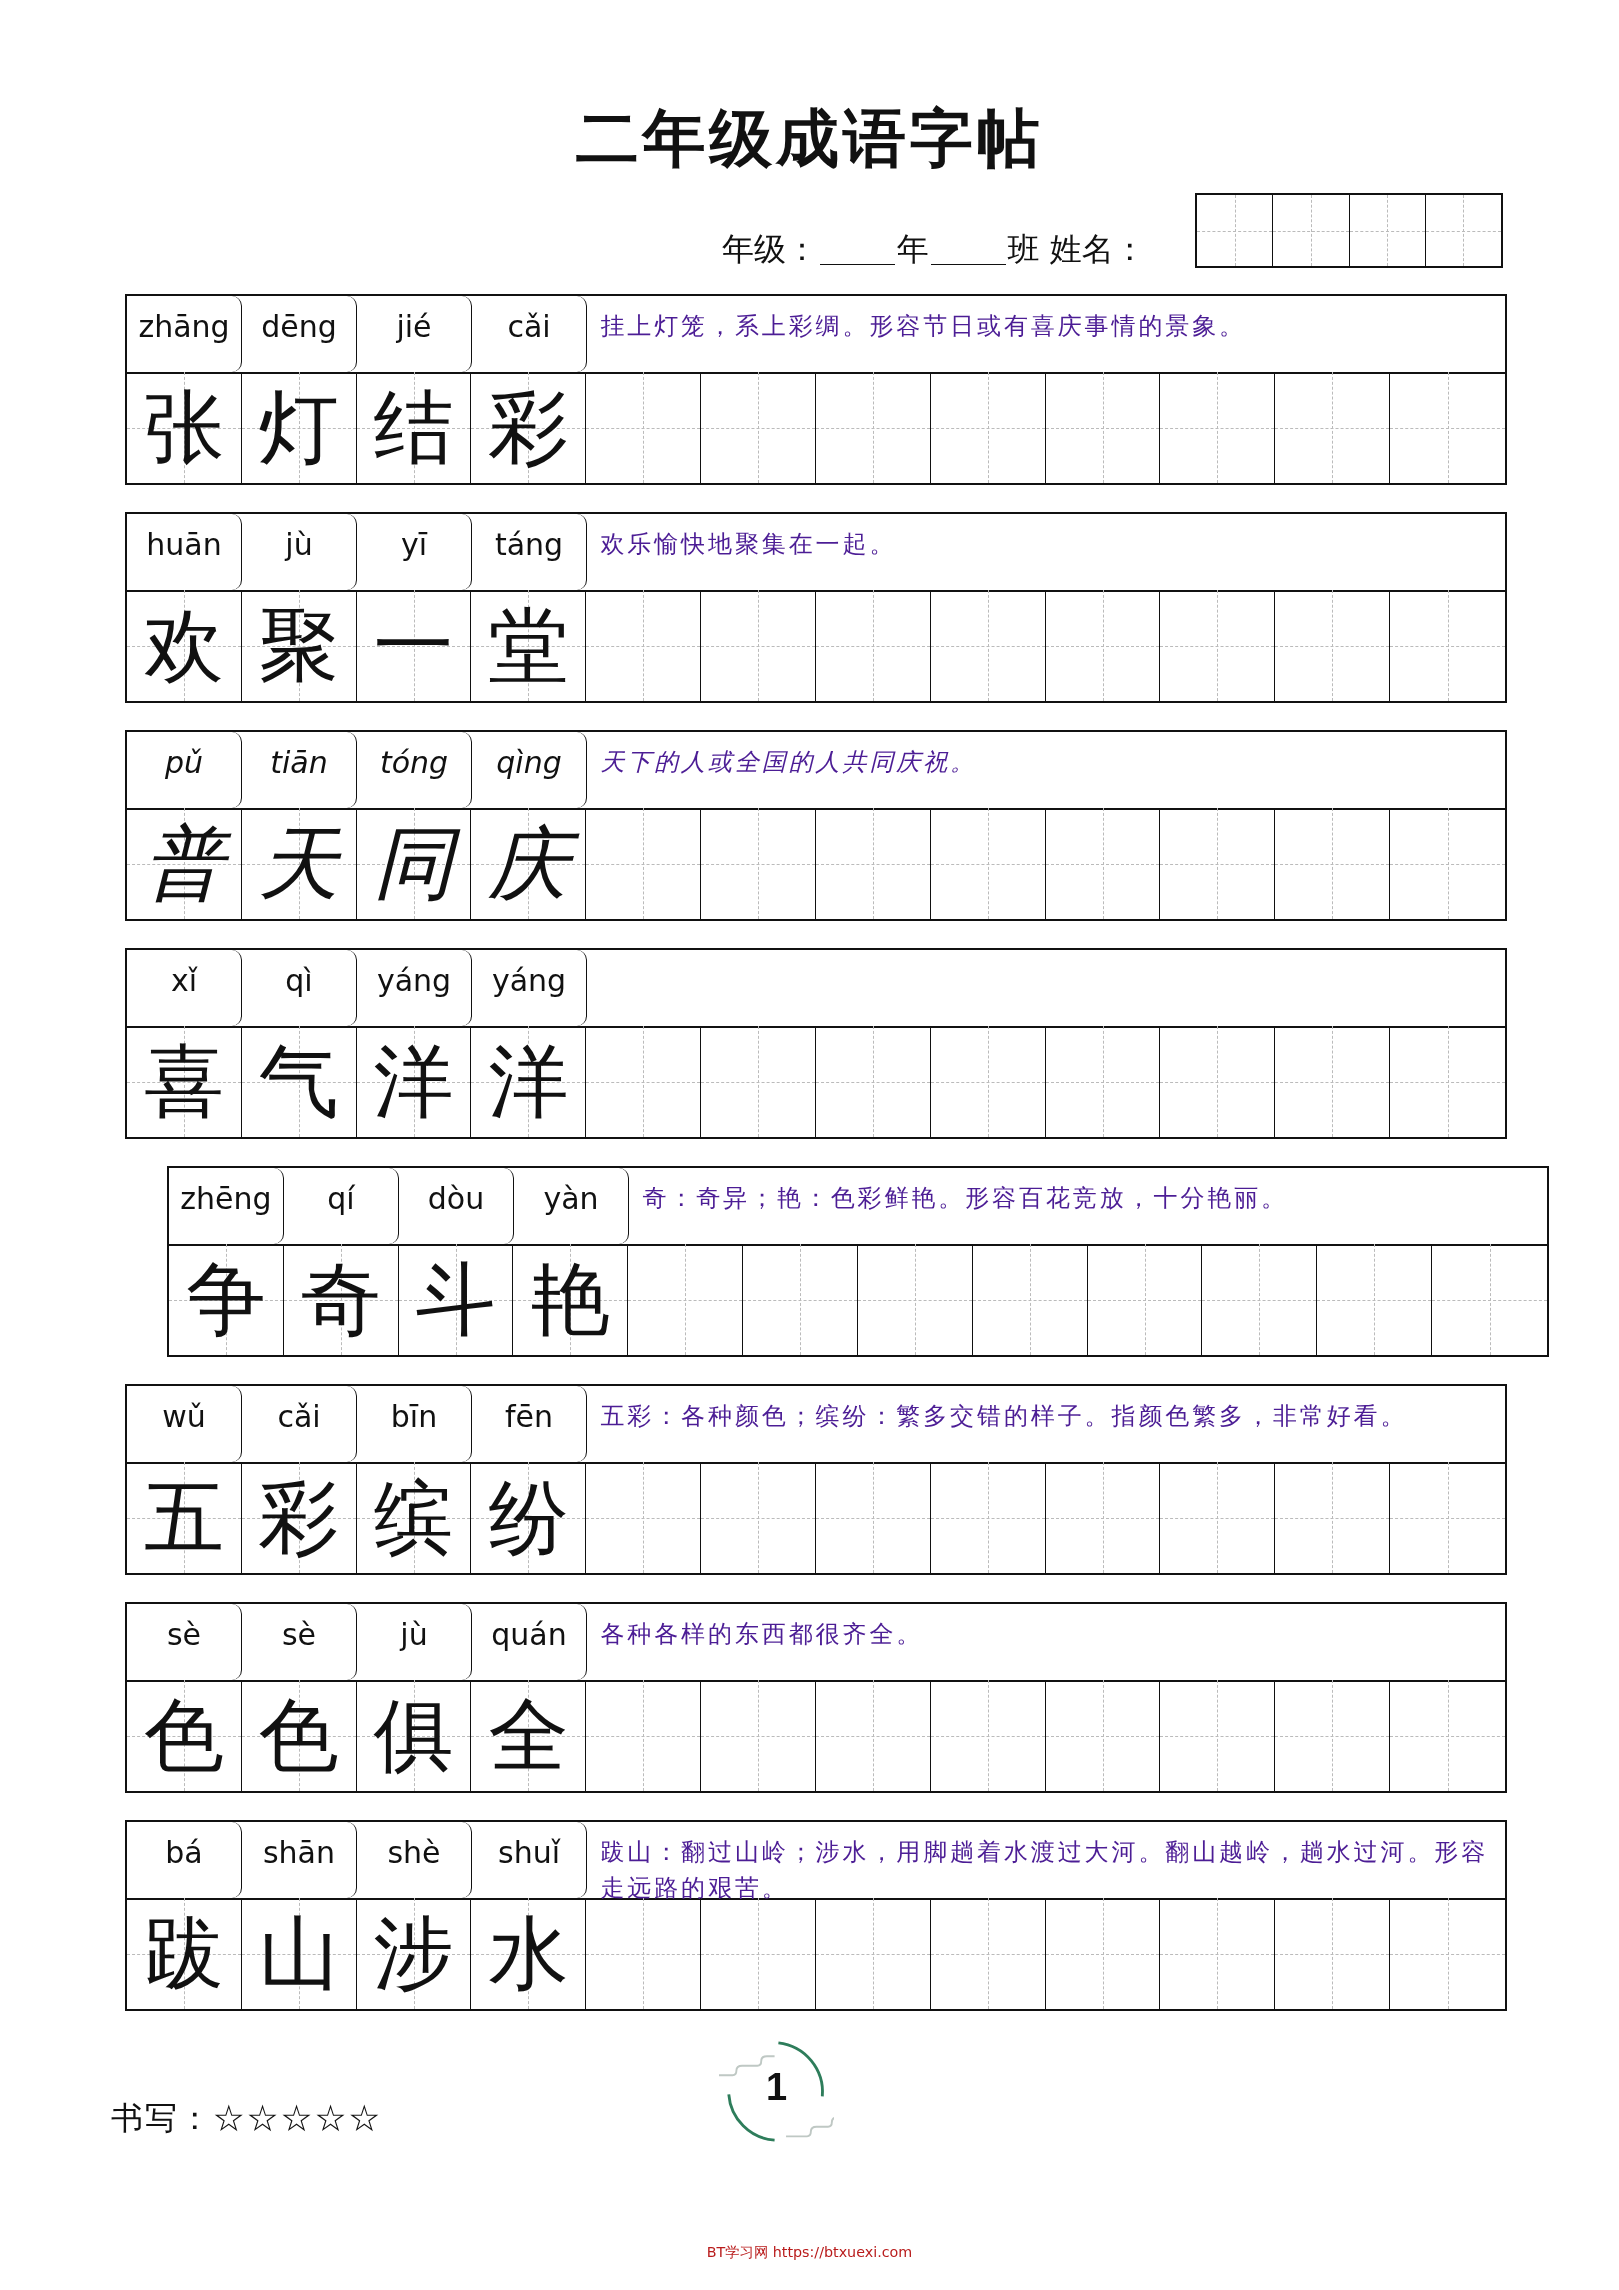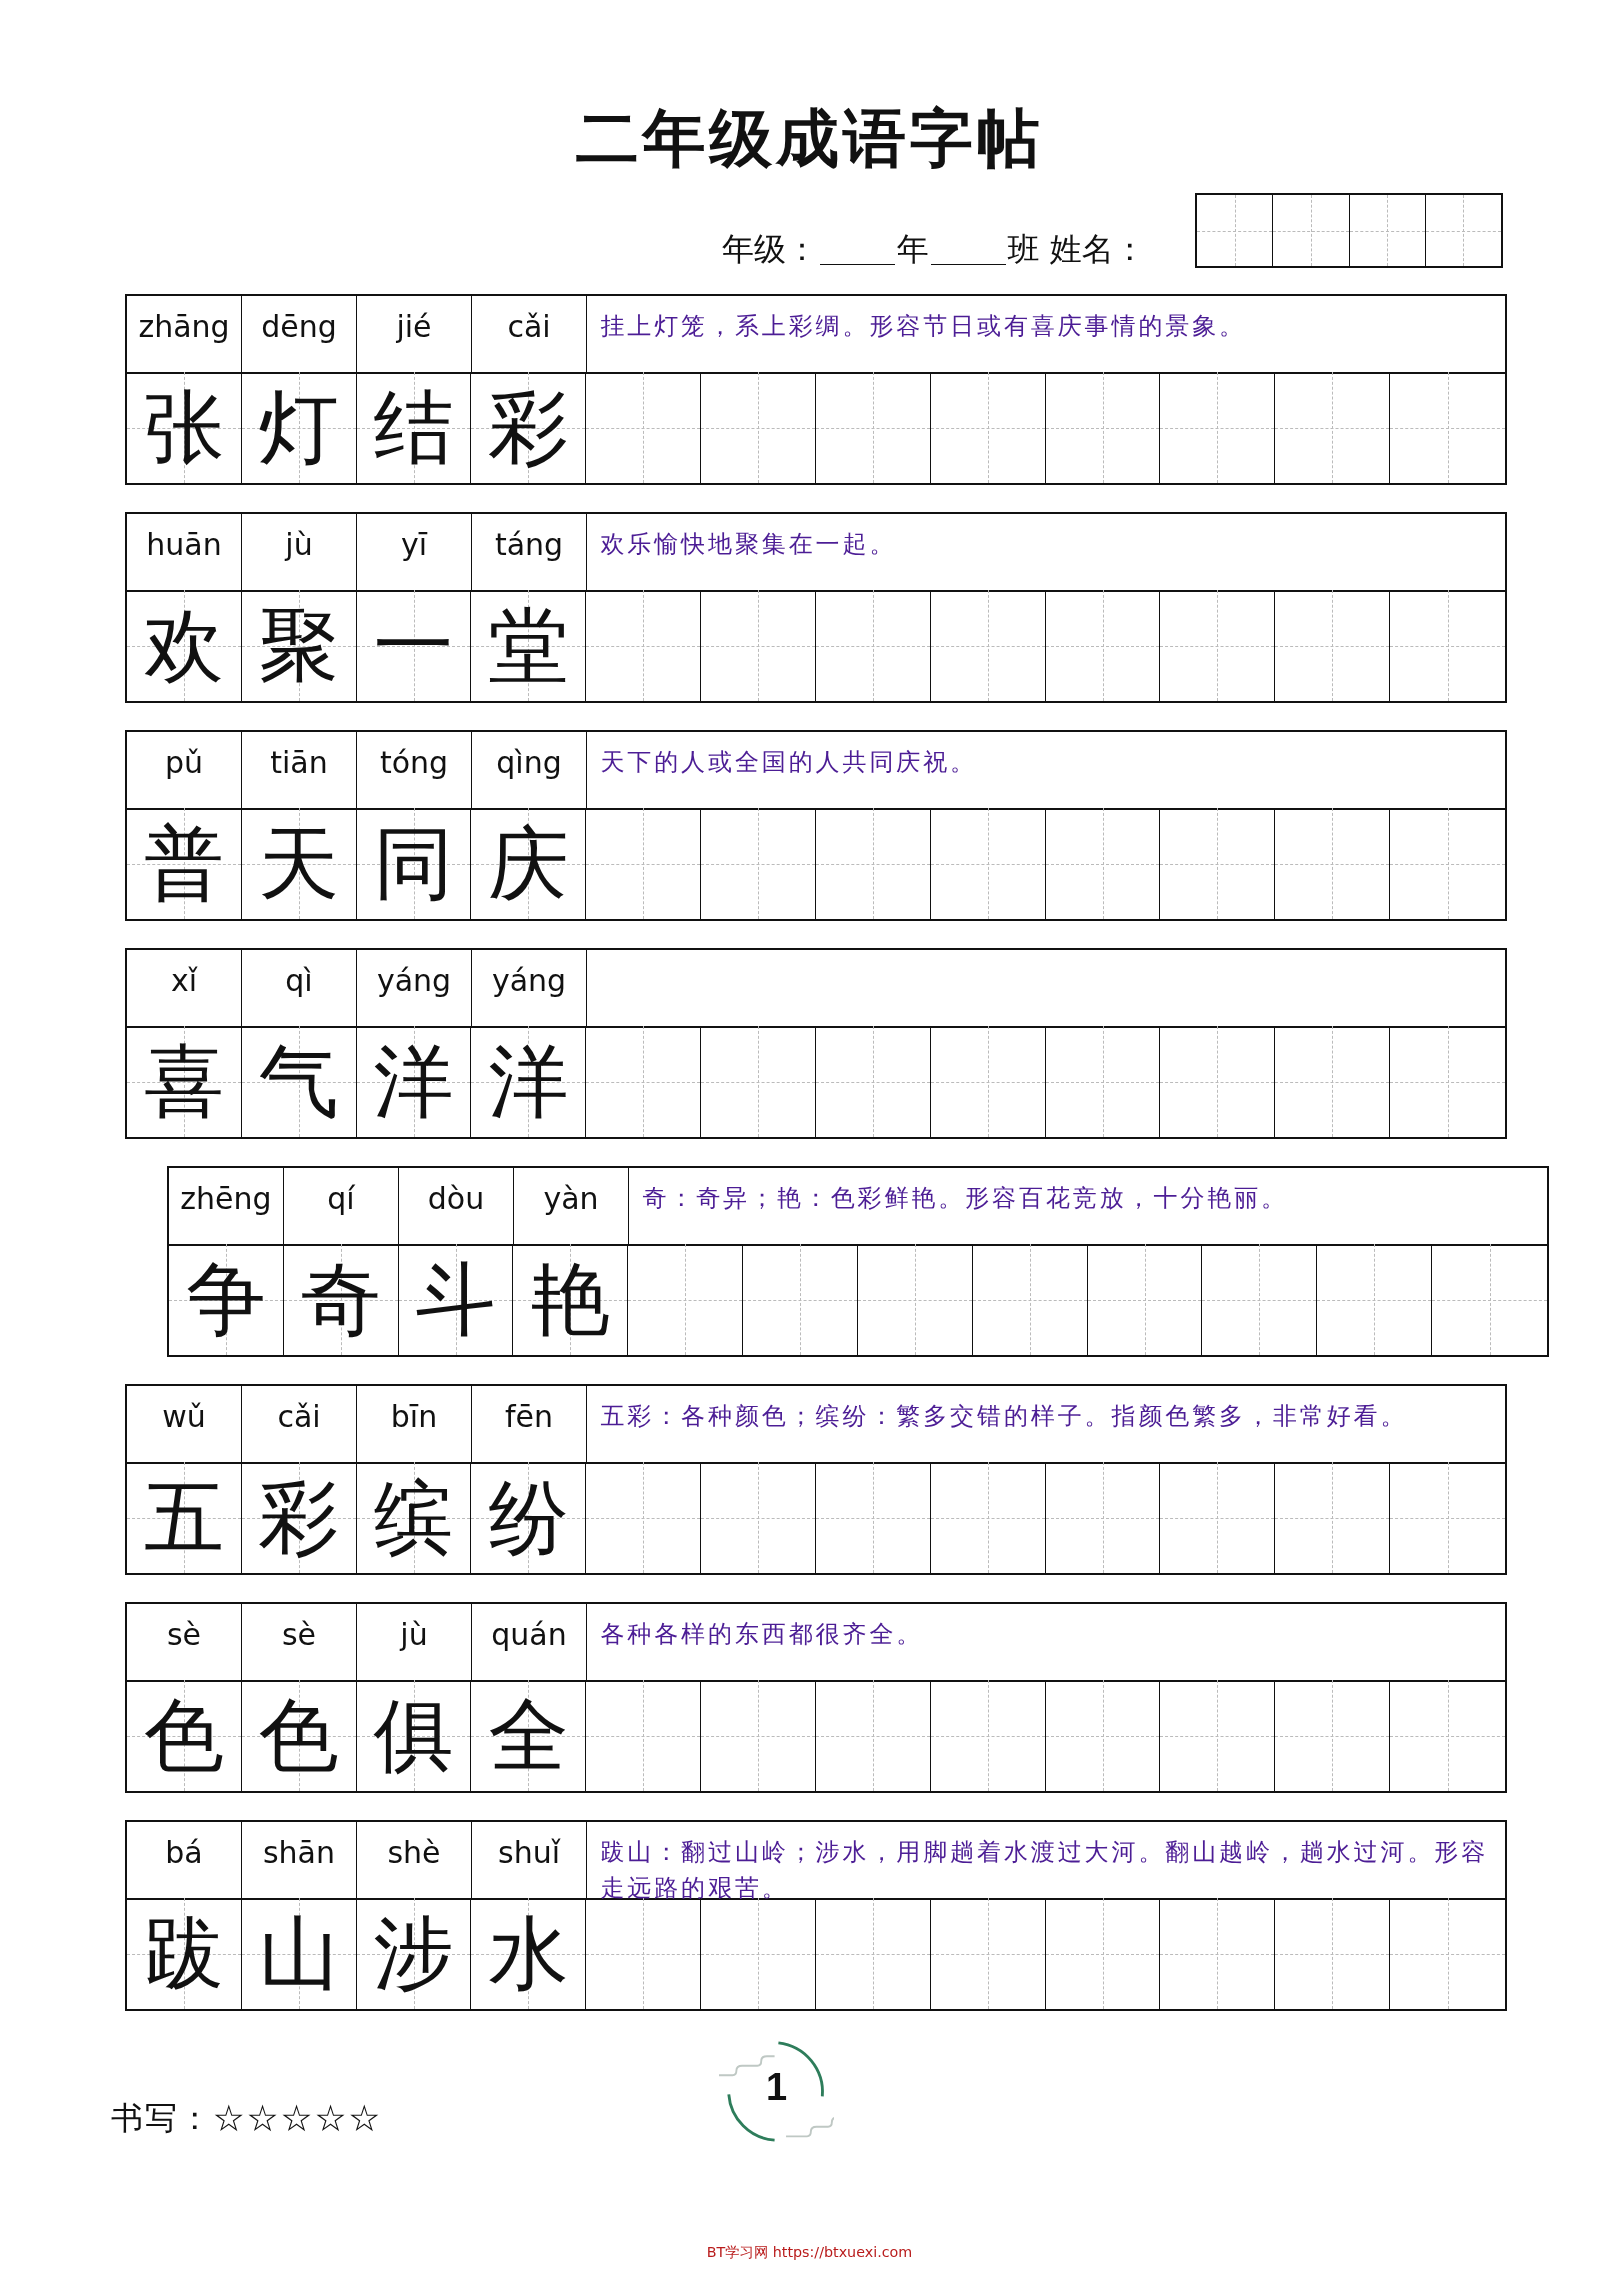--- a/index.html
+++ b/index.html
@@ -13,21 +13,21 @@
              border:2.9px solid #111; box-sizing:border-box; display:flex; }
   .namebox .nc { flex:1; position:relative; border-right:1.9px solid #111; }
   .namebox .nc:last-child { border-right:none; }
   .dv { position:absolute; left:50%; top:0; bottom:0; border-left:1.4px dashed #bbb; }
   .dh { position:absolute; top:50%; left:0; right:0; border-top:1.9px dashed #bbb; }
   .block { position:absolute; left:125px; width:1382px; height:191px;
            border:2.9px solid #111; box-sizing:border-box; }
   .prow { position:absolute; left:0; top:0; right:0; height:76px; border-bottom:2.9px solid #111; display:flex; }
   .py { width:115px; height:100%; border-right:1.9px solid #111; box-sizing:border-box;
         font-family:"DejaVu Sans","Liberation Sans",sans-serif; font-size:30px;
-        text-align:center; padding-top:13.4px; }
+        text-align:center; padding-top:13.4px;border-radius:10px; }
   .def { flex:1; font-size:24px; padding:11.5px 13.4px 0 13.4px; line-height:36px; letter-spacing:2.9px; color:#4c1d95; }
   .crow { position:absolute; left:0; right:0; top:76px; bottom:0; display:flex; }
   .cell { width:115px; height:100%; position:relative; border-right:1.9px solid #111; box-sizing:border-box; }
   .cell:last-child { border-right:none; }
   .cell .ch { position:absolute; left:0; right:0; top:7.6px; text-align:center;
               font-size:80px; line-height:96px; font-family:"DejaVu Serif","Liberation Serif",serif; }
   .footer-rating { position:absolute; left:111px; top:2097px; font-size:32px; letter-spacing:1.9px; }
   .pageno { position:absolute; left:719px; top:2039px; width:115px; height:105px; }
   .pageno .num { position:absolute; left:0; right:0; top:27px; text-align:center;
                  font-family:"Liberation Sans",sans-serif; font-weight:bold; font-size:38px; }
@@ -181,21 +181,21 @@
         <div class="cell">
           <div class="dv"></div>
           <div class="dh"></div>
         </div>
         <div class="cell">
           <div class="dv"></div>
           <div class="dh"></div>
         </div>
       </div>
     </div>
-    <div class="block" style="top: 730px;">
+    <div class="block" style="top: 730px; font-style: italic;">
       <div class="prow">
         <div class="py">pǔ</div>
         <div class="py">tiān</div>
         <div class="py">tóng</div>
         <div class="py">qìng</div>
         <div class="def">天下的人或全国的人共同庆祝。</div>
       </div>
       <div class="crow">
         <div class="cell">
           <div class="dv"></div>

